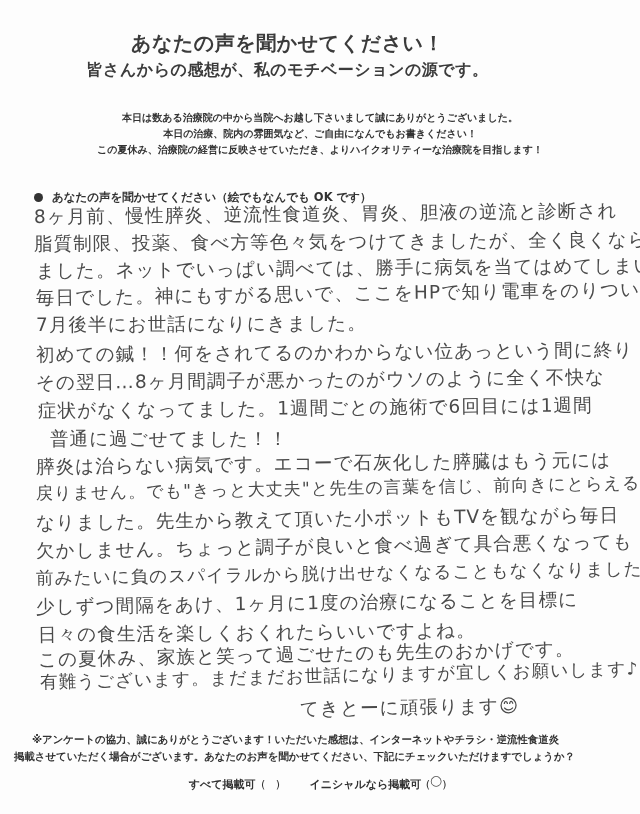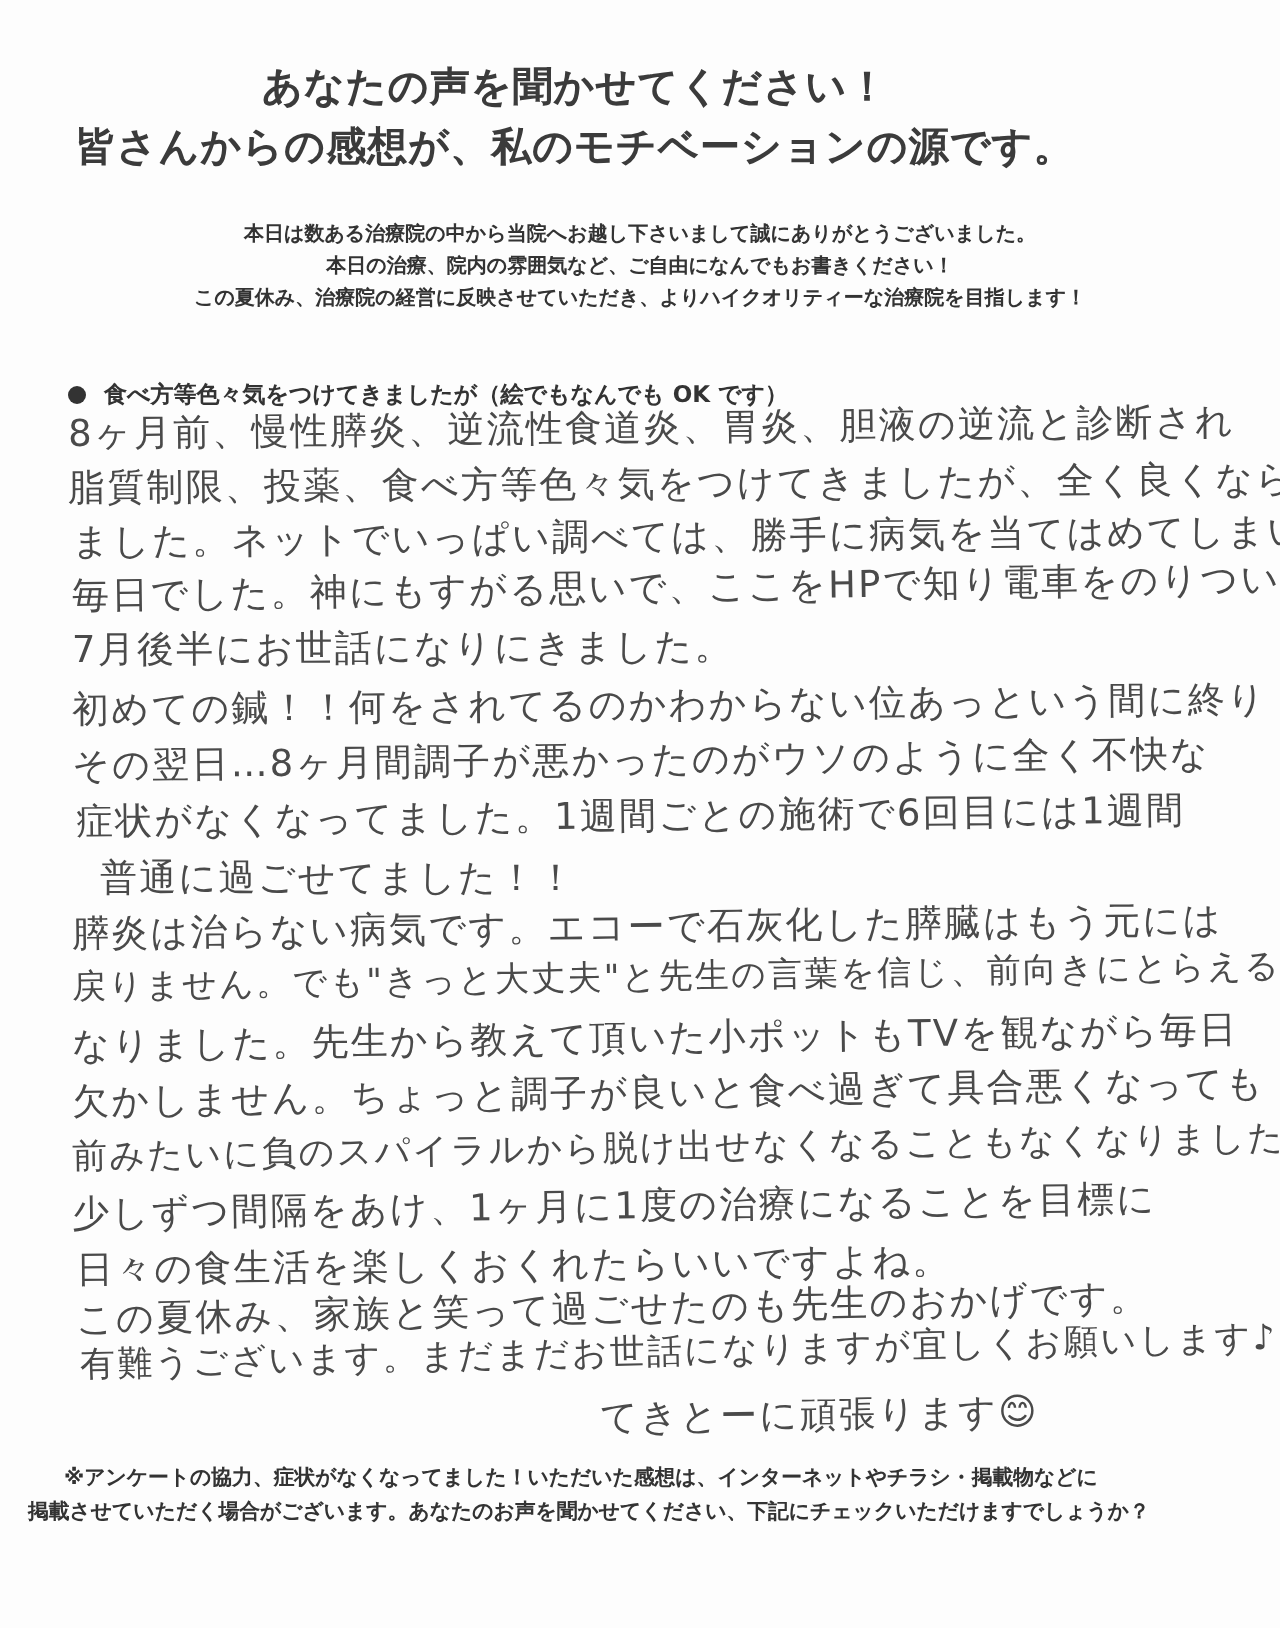--- a/index.html
+++ b/index.html
@@ -22,21 +22,21 @@
     }
     .headline {
       position: absolute;
       left: 0; width: 575px;
       text-align: center;
       font-weight: bold;
       color: #3b3b3b;
       letter-spacing: 0.5px;
     }
     .headline.l1 { top: 30px; font-size: 20px; }
-    .headline.l2 { top: 60px; font-size: 20px; }
+    .headline.l2 { top: 60px; font-size: 16px; }
 
     .intro {
       position: absolute;
       left: 0; width: 640px;
       top: 110px;
       text-align: center;
       font-size: 10px;
       line-height: 16px;
       font-weight: bold;
       color: #333;
@@ -123,21 +123,21 @@
   <div class="headline l2">皆さんからの感想が、私のモチベーションの源です。</div>
 
   <div class="intro">
     <div>本日は数ある治療院の中から当院へお越し下さいまして誠にありがとうございました。</div>
     <div>本日の治療、院内の雰囲気など、ご自由になんでもお書きください！</div>
     <div>この夏休み、治療院の経営に反映させていただき、よりハイクオリティーな治療院を目指します！</div>
   </div>
 
   <div class="prompt">
     <span class="bullet"></span>
-    <span>食べ方等色々気をつけてきましたが（絵でもなんでも OK です）</span>
+    <span>あなたの声を聞かせてください（絵でもなんでも OK です）</span>
   </div>
 
   <div class="hand">
     <div class="line" style="top:0px;left:-6px;transform:rotate(-0.6deg);">8ヶ月前、慢性膵炎、逆流性食道炎、胃炎、胆液の逆流と診断され</div>
     <div class="line" style="top:27px;left:-6px;transform:rotate(-0.4deg);">脂質制限、投薬、食べ方等色々気をつけてきましたが、全く良くならず気落ちして</div>
     <div class="line" style="top:54px;left:-4px;transform:rotate(-0.5deg);">ました。ネットでいっぱい調べては、勝手に病気を当てはめてしまい不安な</div>
     <div class="line" style="top:81px;left:-4px;transform:rotate(-0.8deg);">毎日でした。神にもすがる思いで、ここをHPで知り電車をのりついで</div>
     <div class="line" style="top:108px;left:-4px;transform:rotate(-0.3deg);">7月後半にお世話になりにきました。</div>
     <div class="line" style="top:138px;left:-4px;transform:rotate(-0.5deg);">初めての鍼！！何をされてるのかわからない位あっという間に終り</div>
     <div class="line" style="top:166px;left:-4px;transform:rotate(-0.6deg);">その翌日…8ヶ月間調子が悪かったのがウソのように全く不快な</div>
@@ -149,18 +149,26 @@
     <div class="line" style="top:334px;left:-4px;transform:rotate(-0.9deg);">欠かしません。ちょっと調子が良いと食べ過ぎて具合悪くなっても</div>
     <div class="line" style="top:362px;left:-4px;transform:rotate(-0.9deg);font-size:17.5px;">前みたいに負のスパイラルから脱け出せなくなることもなくなりました。</div>
     <div class="line" style="top:390px;left:-4px;transform:rotate(-0.8deg);">少しずつ間隔をあけ、1ヶ月に1度の治療になることを目標に</div>
     <div class="line" style="top:418px;left:-2px;transform:rotate(-0.6deg);">日々の食生活を楽しくおくれたらいいですよね。</div>
     <div class="line" style="top:443px;left:-2px;transform:rotate(-1.2deg);">この夏休み、家族と笑って過ごせたのも先生のおかげです。</div>
     <div class="line" style="top:466px;left:0px;transform:rotate(-1.3deg);font-size:17.5px;">有難うございます。まだまだお世話になりますが宜しくお願いします♪</div>
     <div class="line" style="top:492px;left:260px;transform:rotate(-0.8deg);">てきとーに頑張ります😊</div>
   </div>
 
   <div class="footer-note">
-    <div class="n1">※アンケートの協力、症状がなくなってました！いただいた感想は、インターネットやチラシ・掲載物などに</div>
+    <div class="n1">※アンケートの協力、誠にありがとうございます！いただいた感想は、インターネットやチラシ・逆流性食道炎</div>
     <div>掲載させていただく場合がございます。あなたのお声を聞かせてください、下記にチェックいただけますでしょうか？</div>
   </div>
 
+  <div class="consent">
+    <span class="opt">
+      <span>すべて掲載可</span><span class="paren-box"><span>(</span><span class="mark"></span>&nbsp;&nbsp;&nbsp;<span>)</span></span>
+    </span>
+    <span class="opt">
+      <span>イニシャルなら掲載可</span><span class="paren-box"><span>(</span><span class="mark">○</span><span>)</span></span>
+    </span>
+  </div>
 
 </div>
 
 </body></html>

